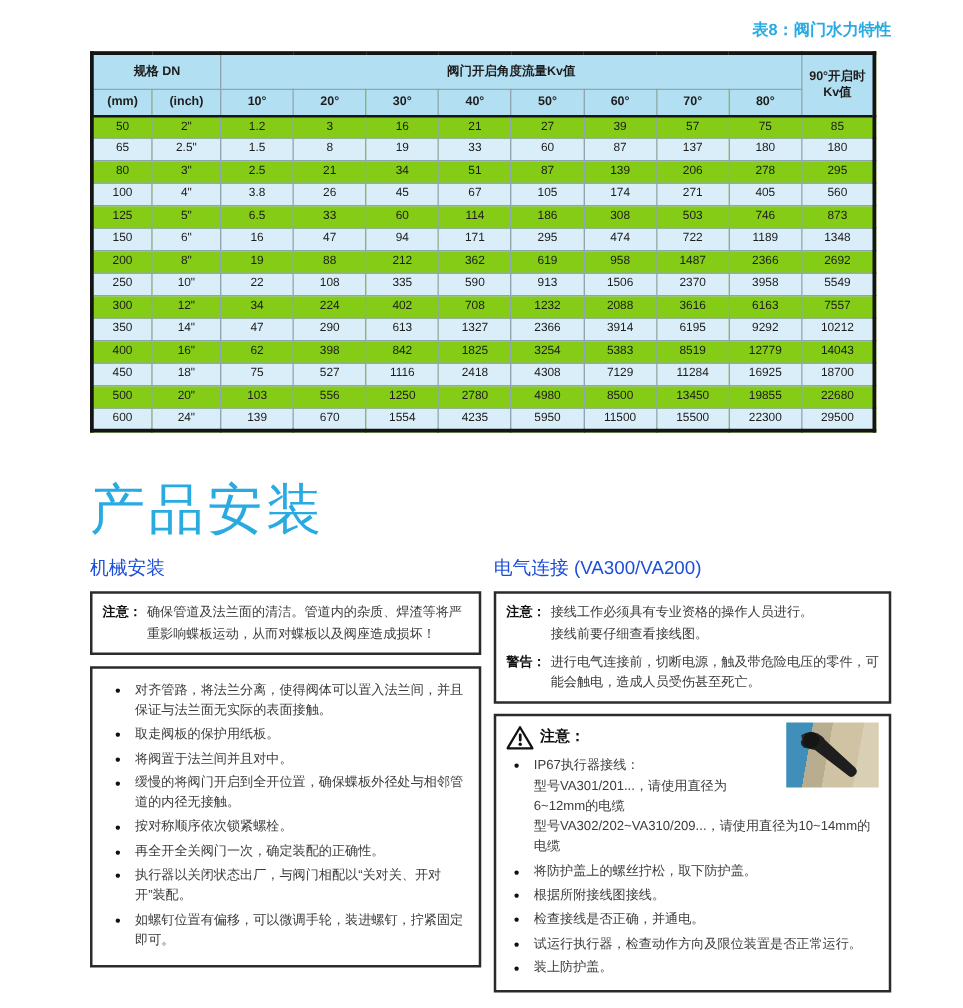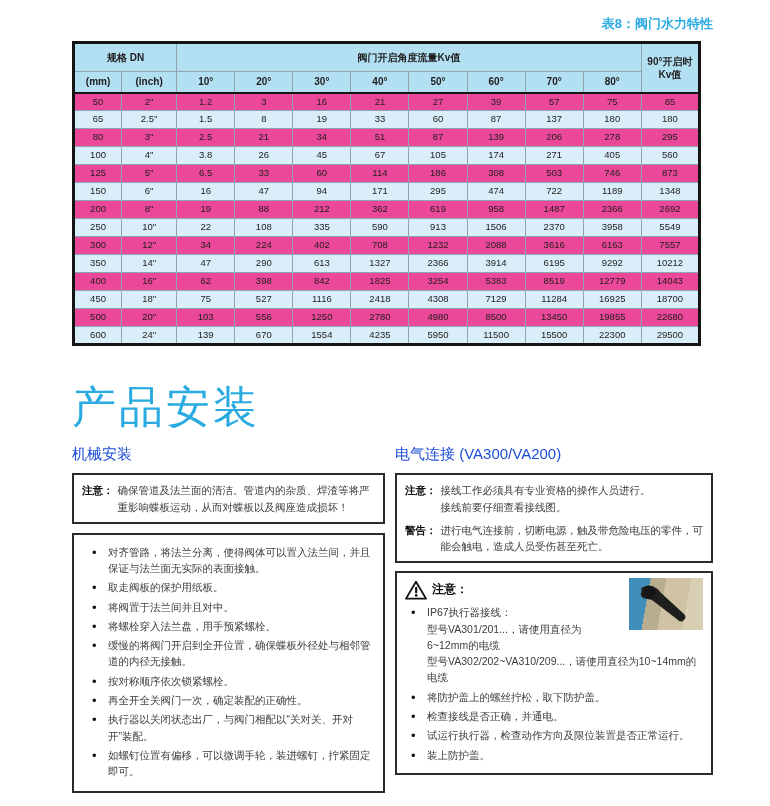--- a/index.html
+++ b/index.html
@@ -19,21 +19,21 @@
     font-weight: bold;
     color: #29abe2;
     text-align: right;
   }
   table.kv {
     margin-top: 8px;
     border-collapse: collapse;
     table-layout: fixed;
     width: 629px;
     border: 3px solid #141414;
-    background: #ec4899;
+    background: #84cc16;
   }
   table.kv th, table.kv td {
     border: 1px solid #8fa6b0;
     text-align: center;
     vertical-align: middle;
     font-size: 9.5px;
     padding: 2px 1px;
     color: #1d1d1d;
     line-height: 1.3;
   }
@@ -361,21 +361,20 @@
           <span class="note-label">注意：</span>
           <span class="note-text">确保管道及法兰面的清洁。管道内的杂质、焊渣等将严重影响蝶板运动，从而对蝶板以及阀座造成损坏！</span>
         </div>
       </div>
 
       <div class="bullet-box">
         <ul class="bullets" id="mech-bullets">
             <li>对齐管路，将法兰分离，使得阀体可以置入法兰间，并且保证与法兰面无实际的表面接触。</li>
             <li>取走阀板的保护用纸板。</li>
             <li>将阀置于法兰间并且对中。</li>
-            <li>将螺栓穿入法兰盘，用手预紧螺栓。</li>
             <li>缓慢的将阀门开启到全开位置，确保蝶板外径处与相邻管道的内径无接触。</li>
             <li>按对称顺序依次锁紧螺栓。</li>
             <li>再全开全关阀门一次，确定装配的正确性。</li>
             <li>执行器以关闭状态出厂，与阀门相配以“关对关、开对开”装配。</li>
             <li>如螺钉位置有偏移，可以微调手轮，装进螺钉，拧紧固定即可。</li>
           </ul>
       </div>
     </div>
 
     <div class="col-right">
@@ -406,20 +405,21 @@
             <path d="M12 2 L23 20.5 H1 Z" fill="none" stroke="#111" stroke-width="2" stroke-linejoin="round"></path>
             <rect x="11" y="7.5" width="2.4" height="7" rx="1" fill="#111"></rect>
             <circle cx="12.2" cy="17" r="1.5" fill="#111"></circle>
           </svg><span class="caution-label">注意：</span>
         </div>
         <ul class="bullets" id="elec-bullets">
             <li>IP67执行器接线：
 型号VA301/201...，请使用直径为6~12mm的电缆
 型号VA302/202~VA310/209...，请使用直径为10~14mm的电缆</li>
             <li>将防护盖上的螺丝拧松，取下防护盖。</li>
+            <li>根据所附接线图接线。</li>
             <li>检查接线是否正确，并通电。</li>
             <li>试运行执行器，检查动作方向及限位装置是否正常运行。</li>
             <li>装上防护盖。</li>
           </ul>
       </div>
     </div>
 
   </div>
 </div>
 

